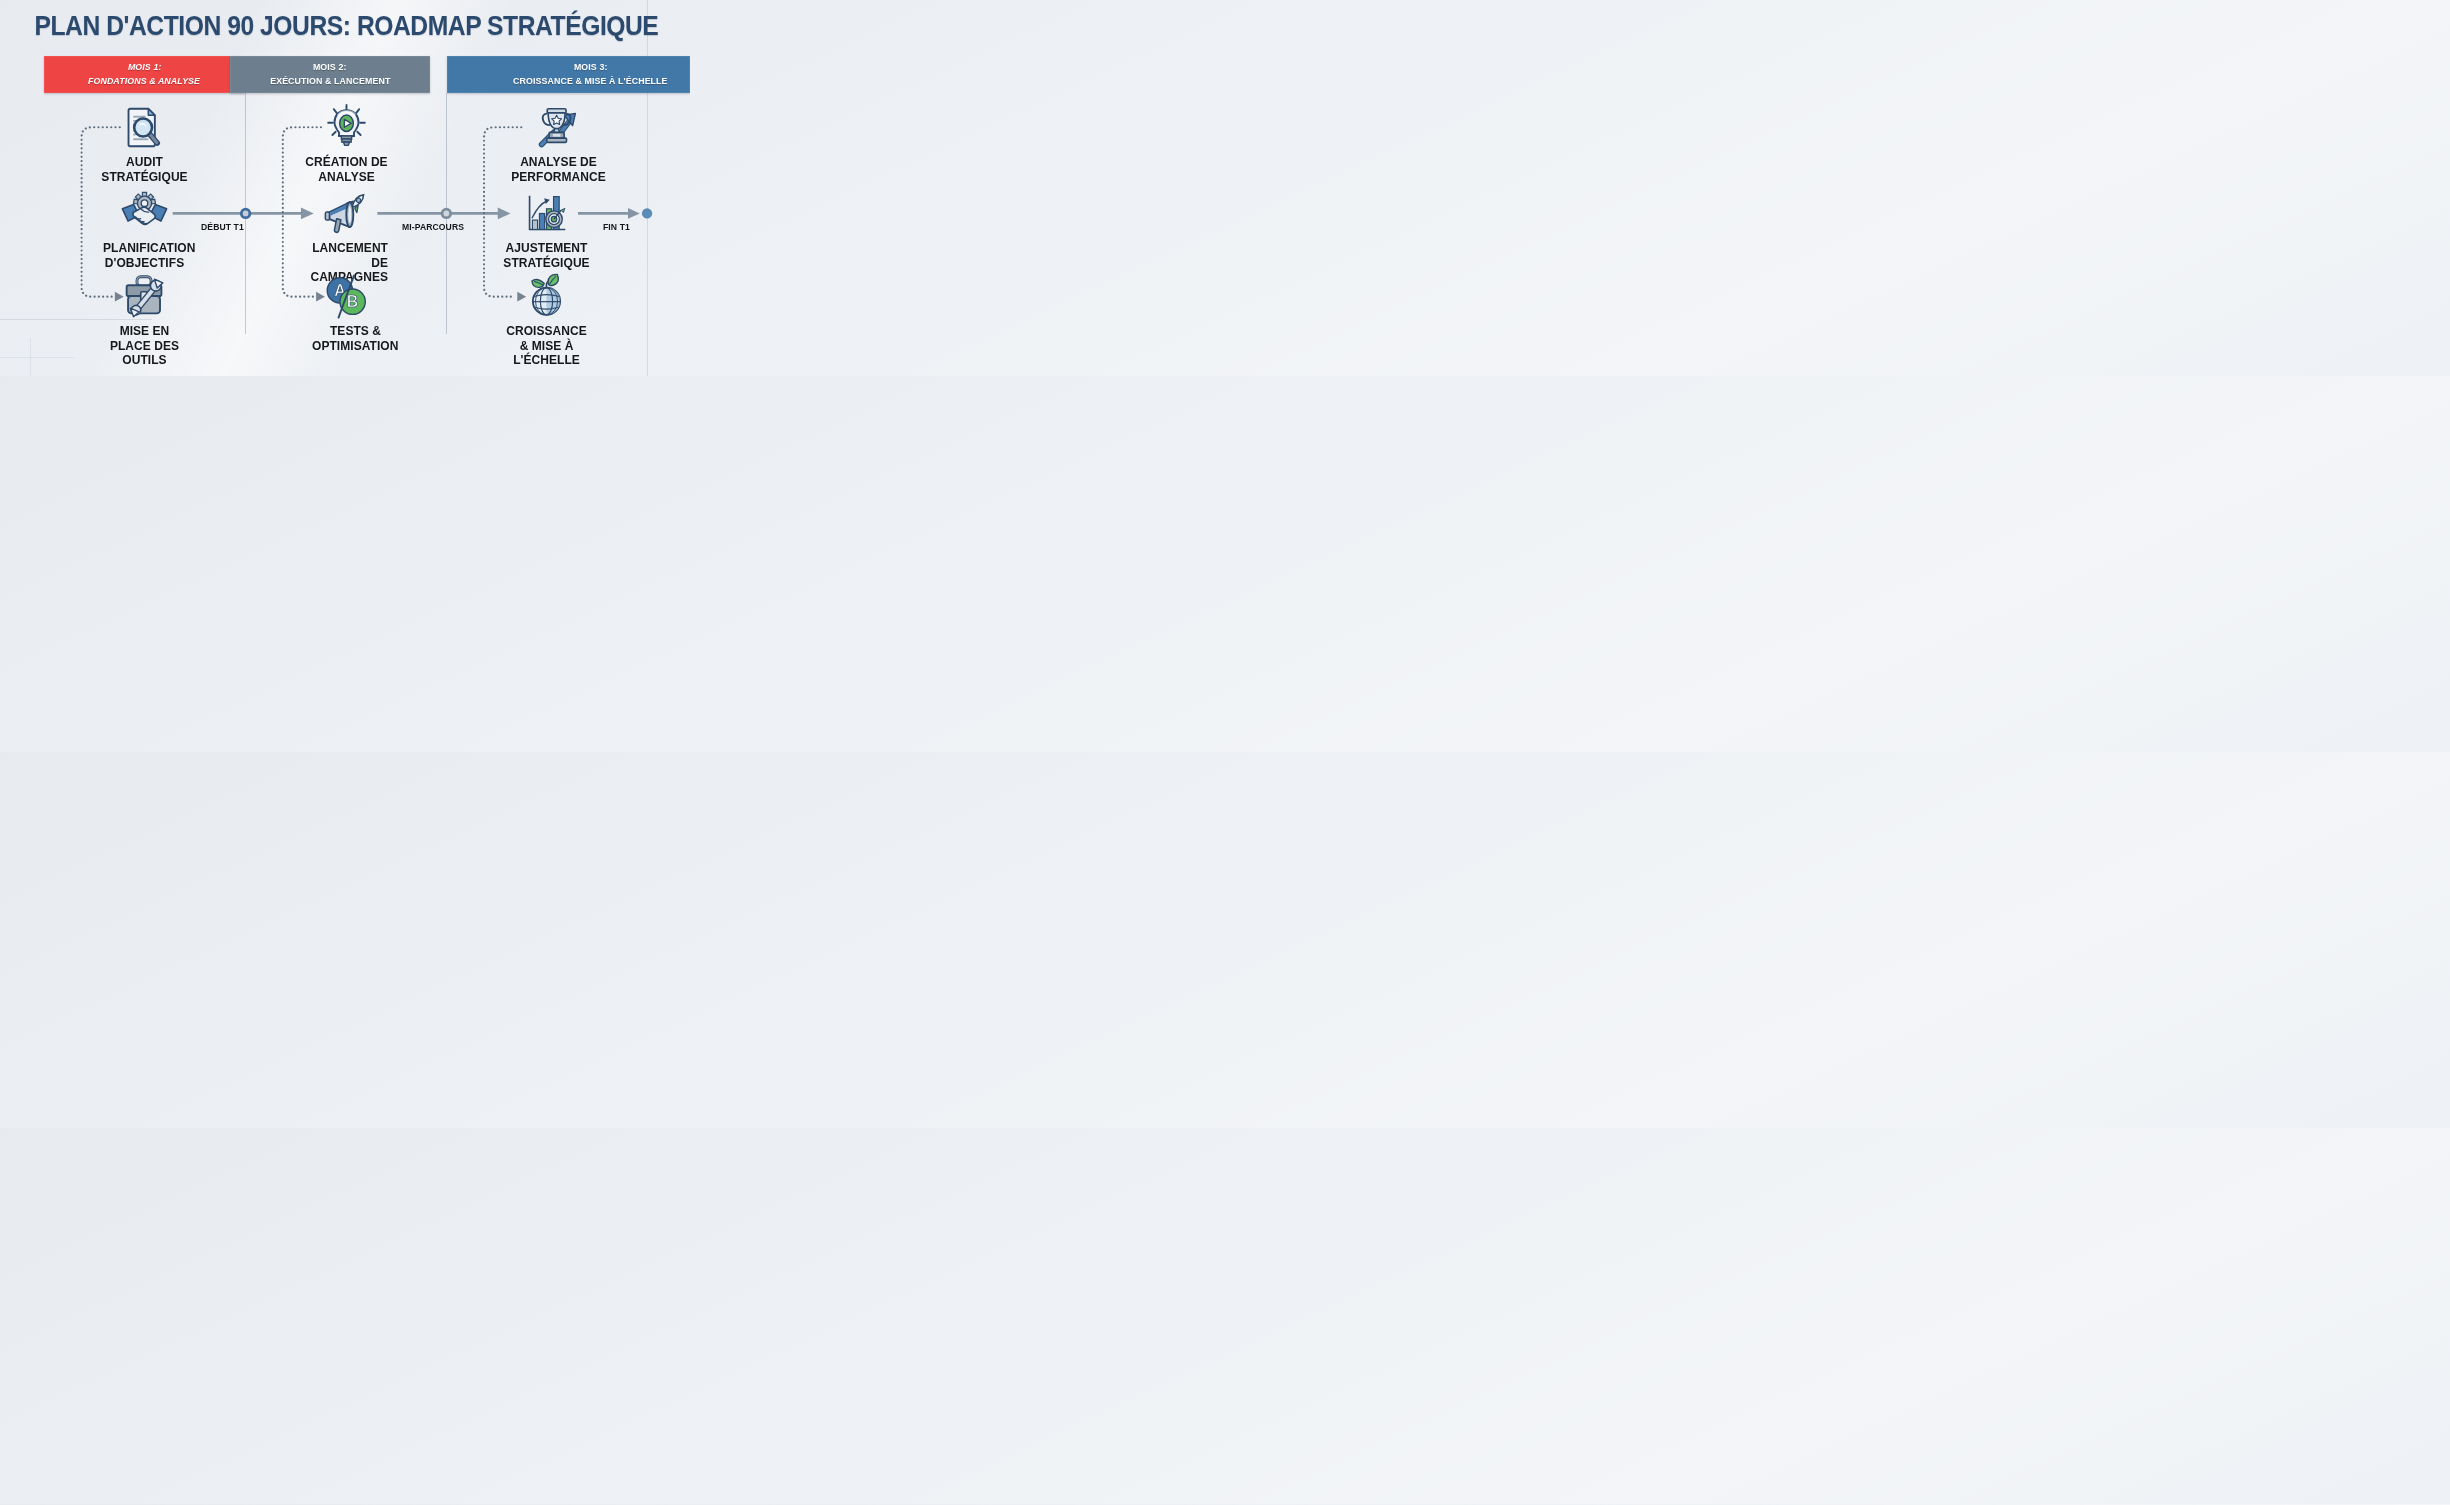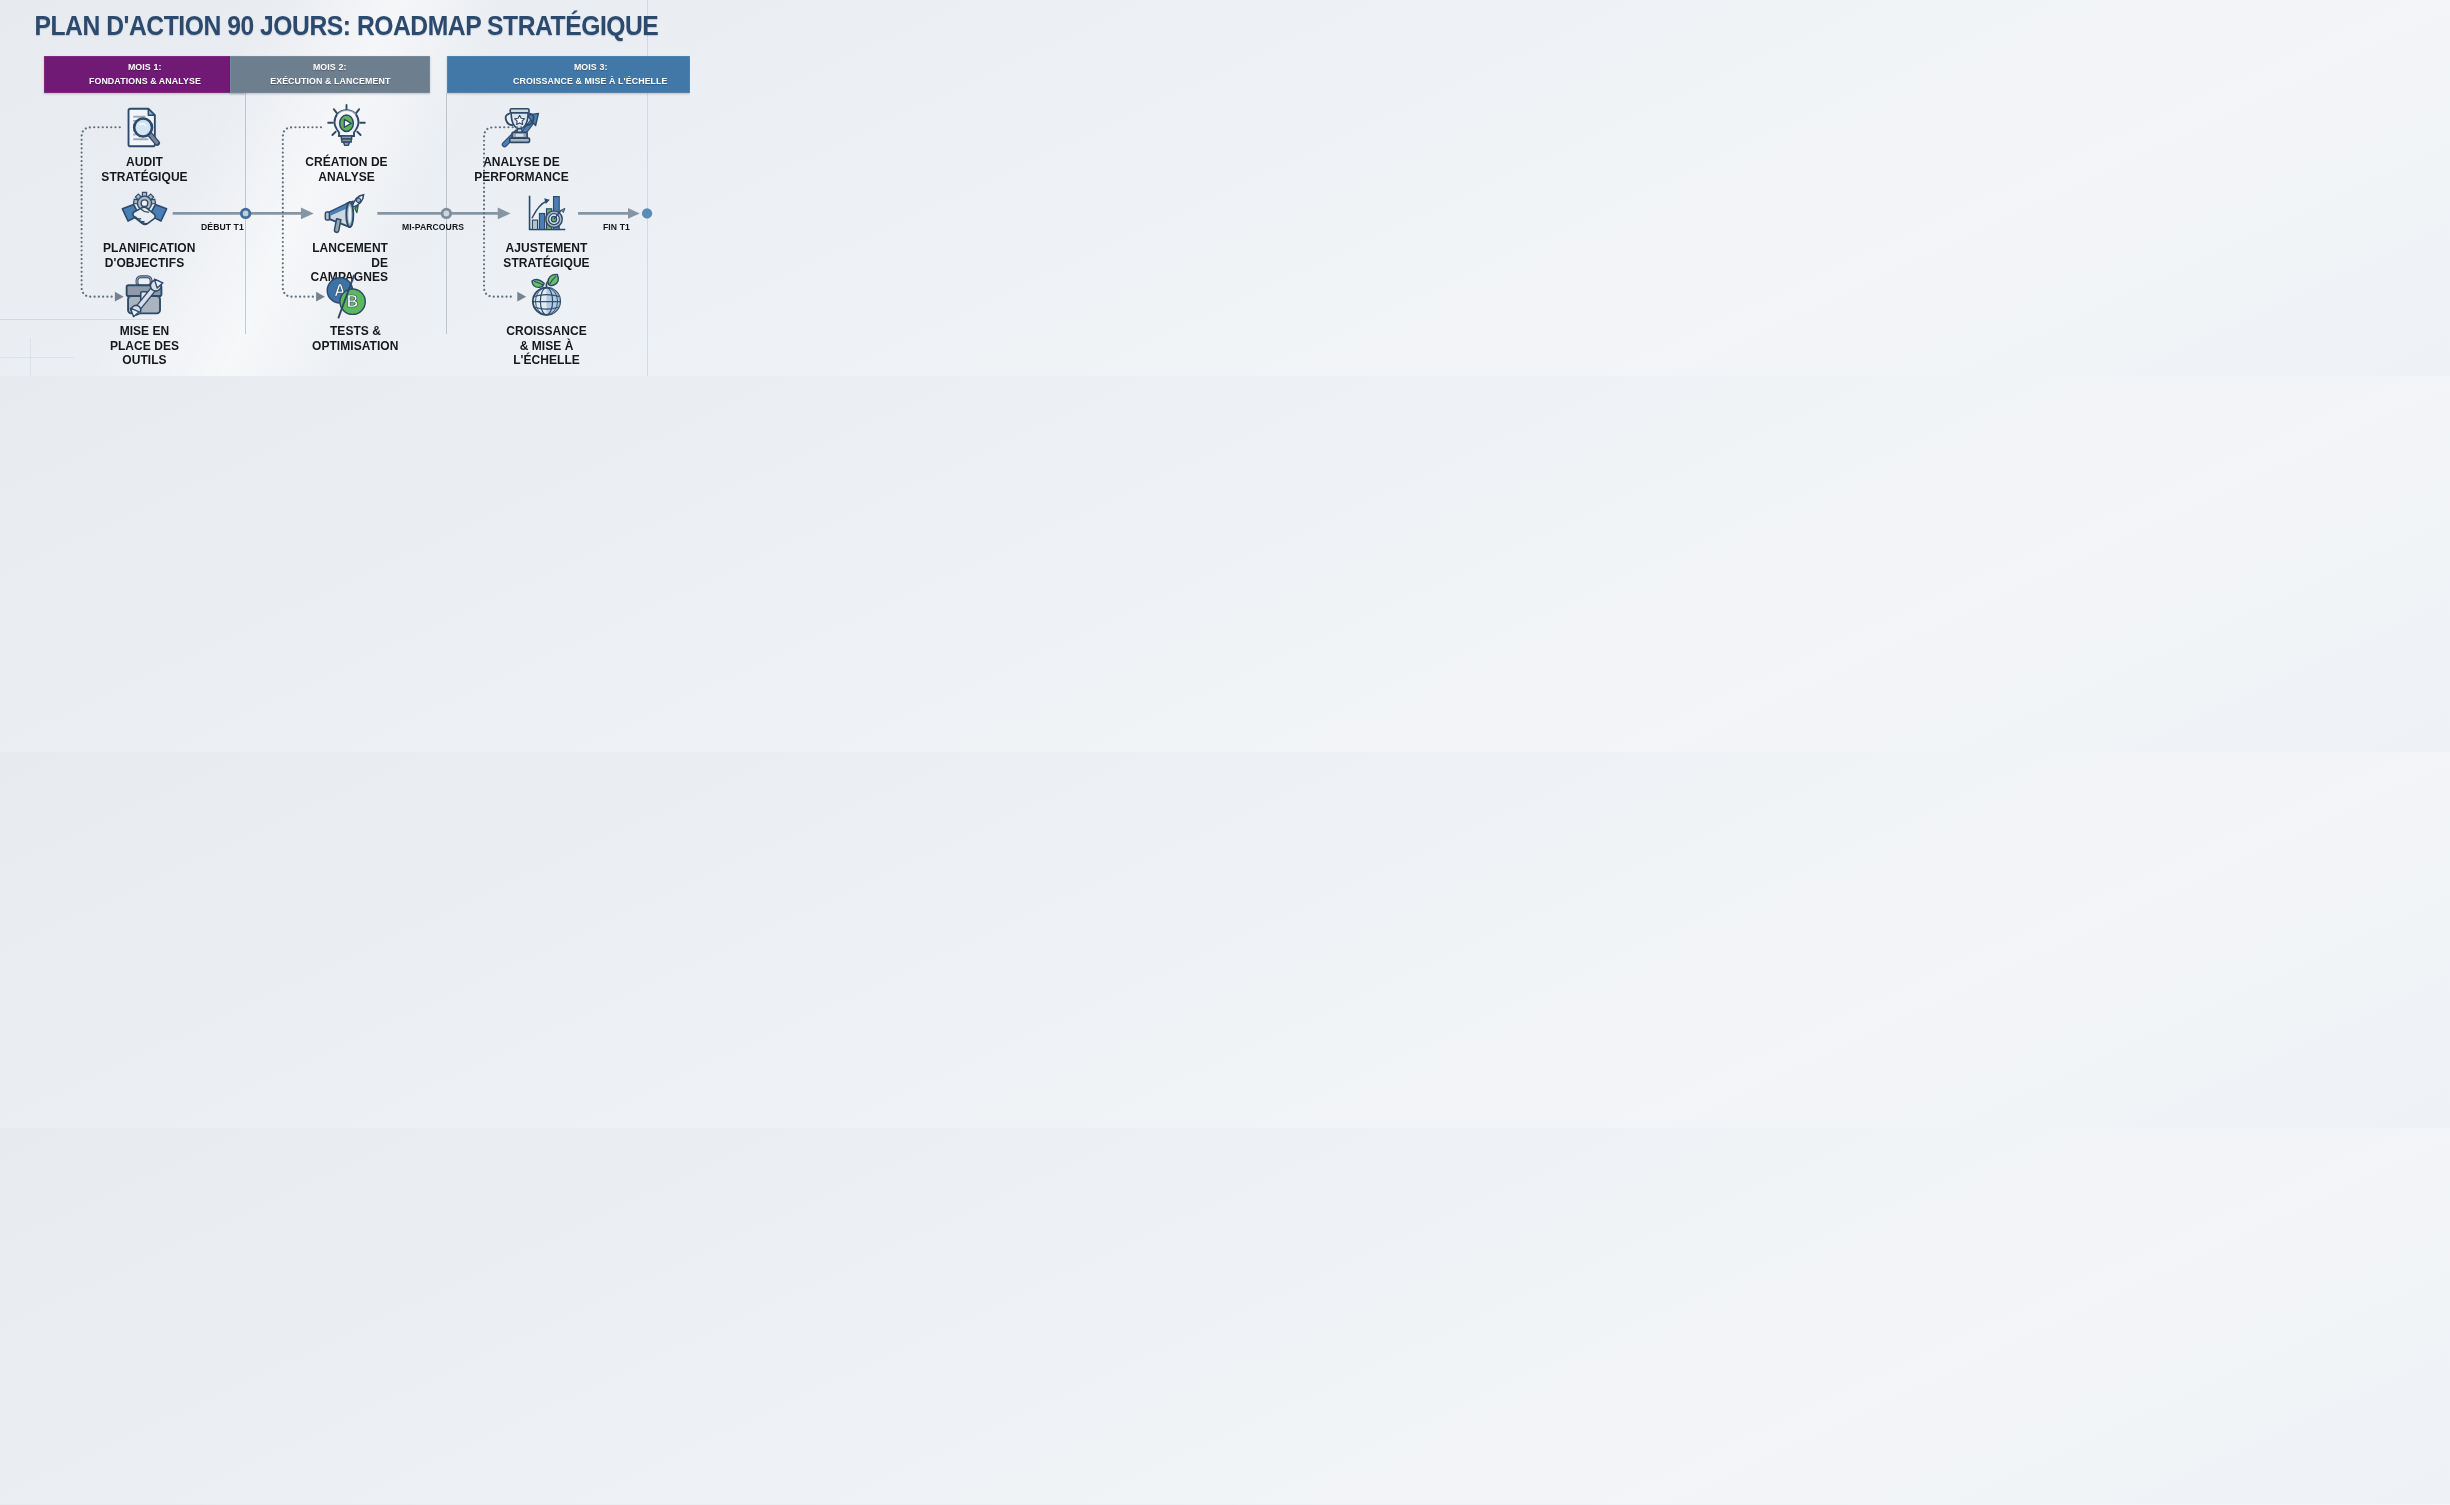--- a/index.html
+++ b/index.html
@@ -55,21 +55,21 @@
 <body>
 
 <div class="streak"></div>
 <div class="bgline v" style="left:647px;top:0;height:376px;"></div>
 <div class="bgline h" style="left:0;top:319px;width:152px;"></div>
 <div class="bgline v" style="left:30px;top:338px;height:38px;opacity:.6;"></div>
 <div class="bgline h" style="left:0;top:357px;width:74px;opacity:.6;"></div>
 
 <h1 class="title">PLAN D'ACTION 90 JOURS: ROADMAP STRATÉGIQUE</h1>
 
-<div class="col-header" id="hdr1" style="background: #701a75;">
+<div class="col-header" id="hdr1" style="background: #ef4444; font-style: italic;">
   <div class="hl">MOIS 1:</div>
   <div class="hl">FONDATIONS &amp; ANALYSE</div>
 </div>
 <div class="col-header" id="hdr2" style="background: rgb(109, 126, 142);">
   <div class="hl">MOIS 2:</div>
   <div class="hl">EXÉCUTION &amp; LANCEMENT</div>
 </div>
 <div class="col-header" id="hdr3" style="background: rgb(66, 120, 168);">
   <div class="hl">MOIS 3:</div>
   <div class="hl">CROISSANCE &amp; MISE À L'ÉCHELLE</div>
@@ -267,21 +267,21 @@
 </div>
 <div class="cell" style="left:290px;top:272px;">
   <div class="iconbox">
       <svg viewBox="0 0 96 96" width="47" height="47">
         <use href="#ab-test-icon"></use>
       </svg>
     </div>
   <div class="item-label w140">TESTS &amp; OPTIMISATION</div>
 </div>
 
-<div class="cell" style="left:465px;top:103px;">
+<div class="cell" style="left:502px;top:103px;">
   <div class="iconbox">
       <svg viewBox="0 0 96 96" width="47" height="47">
         <use href="#trophy-arrow-icon"></use>
       </svg>
     </div>
   <div class="item-label">ANALYSE DE PERFORMANCE</div>
 </div>
 <div class="cell" style="left:490px;top:189px;">
   <div class="iconbox">
       <svg viewBox="0 0 96 96" width="47" height="47">

